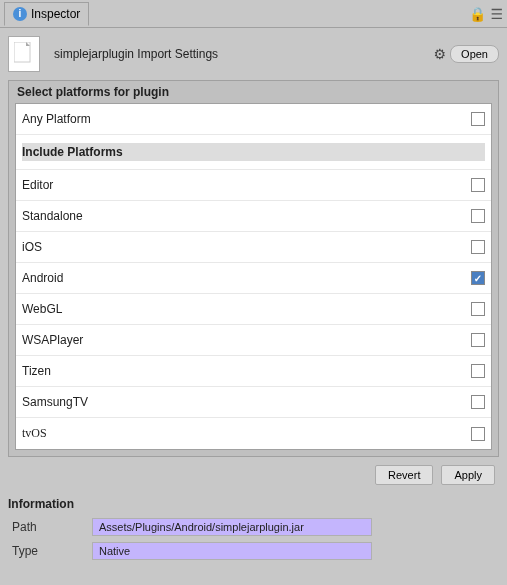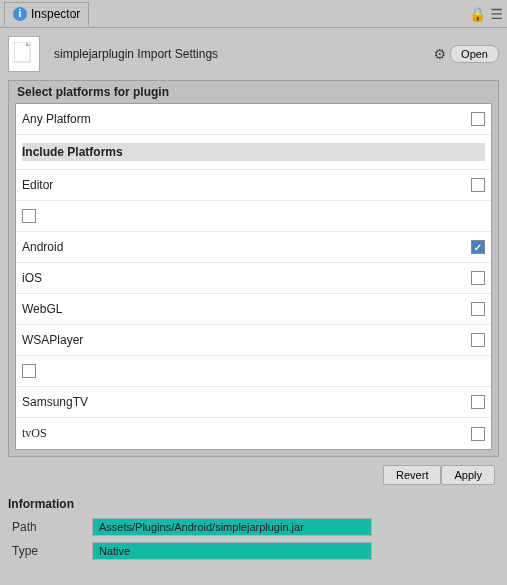--- a/index.html
+++ b/index.html
@@ -212,21 +212,21 @@
 
     .android-icon {
       font-size: 16px;
       color: #555;
     }
 
     
     .buttons-row {
       display: flex;
       justify-content: flex-end;
-      gap: 0;
+      gap: 8px;
       padding: 2px 4px;
     }
 
     .action-btn {
       background: #e0e0e0;
       border: 1px solid #aaa;
       border-radius: 2px;
       padding: 3px 12px;
       cursor: pointer;
       font-size: 11px;
@@ -255,21 +255,21 @@
       font-size: 12px;
       vertical-align: middle;
     }
 
     .info-table td:first-child {
       color: #333;
       width: 80px;
     }
 
     .info-value-box {
-      background: #14b8a6;
+      background: #c4b5fd;
       border: 1px solid #b0b0b0;
       padding: 2px 6px;
       font-size: 11px;
       color: #222;
       display: inline-block;
       min-width: 280px;
     }
   </style>
 </head>
 <body>
@@ -317,39 +317,41 @@
 
         <div class="platform-row">
           <span class="platform-label bold">Include Platforms</span>
         </div>
 
         <div class="platform-row">
           <span class="platform-label">Editor</span>
           <div class="platform-checkbox"></div>
         </div>
         <div class="platform-row">
+          <span class="platform-label">Standalone</span>
+          <div class="platform-checkbox"></div>
+        </div>
+        <div class="platform-row">
+          <span class="platform-label">iOS</span>
           <div class="platform-checkbox"></div>
         </div>
         <div class="platform-row">
           <span class="platform-label">Android</span>
           <div class="platform-checkbox checked"></div>
         </div>
         <div class="platform-row">
-          <span class="platform-label">iOS</span>
-          <div class="platform-checkbox"></div>
-        </div>
-        <div class="platform-row">
           <span class="platform-label">WebGL</span>
           <div class="platform-checkbox"></div>
         </div>
         <div class="platform-row">
           <span class="platform-label">WSAPlayer</span>
           <div class="platform-checkbox"></div>
         </div>
         <div class="platform-row">
+          <span class="platform-label">Tizen</span>
           <div class="platform-checkbox"></div>
         </div>
         <div class="platform-row">
           <span class="platform-label">SamsungTV</span>
           <div class="platform-checkbox"></div>
         </div>
         <div class="platform-row">
           <span class="platform-label">tvOS</span>
           <div class="platform-checkbox"></div>
         </div>

